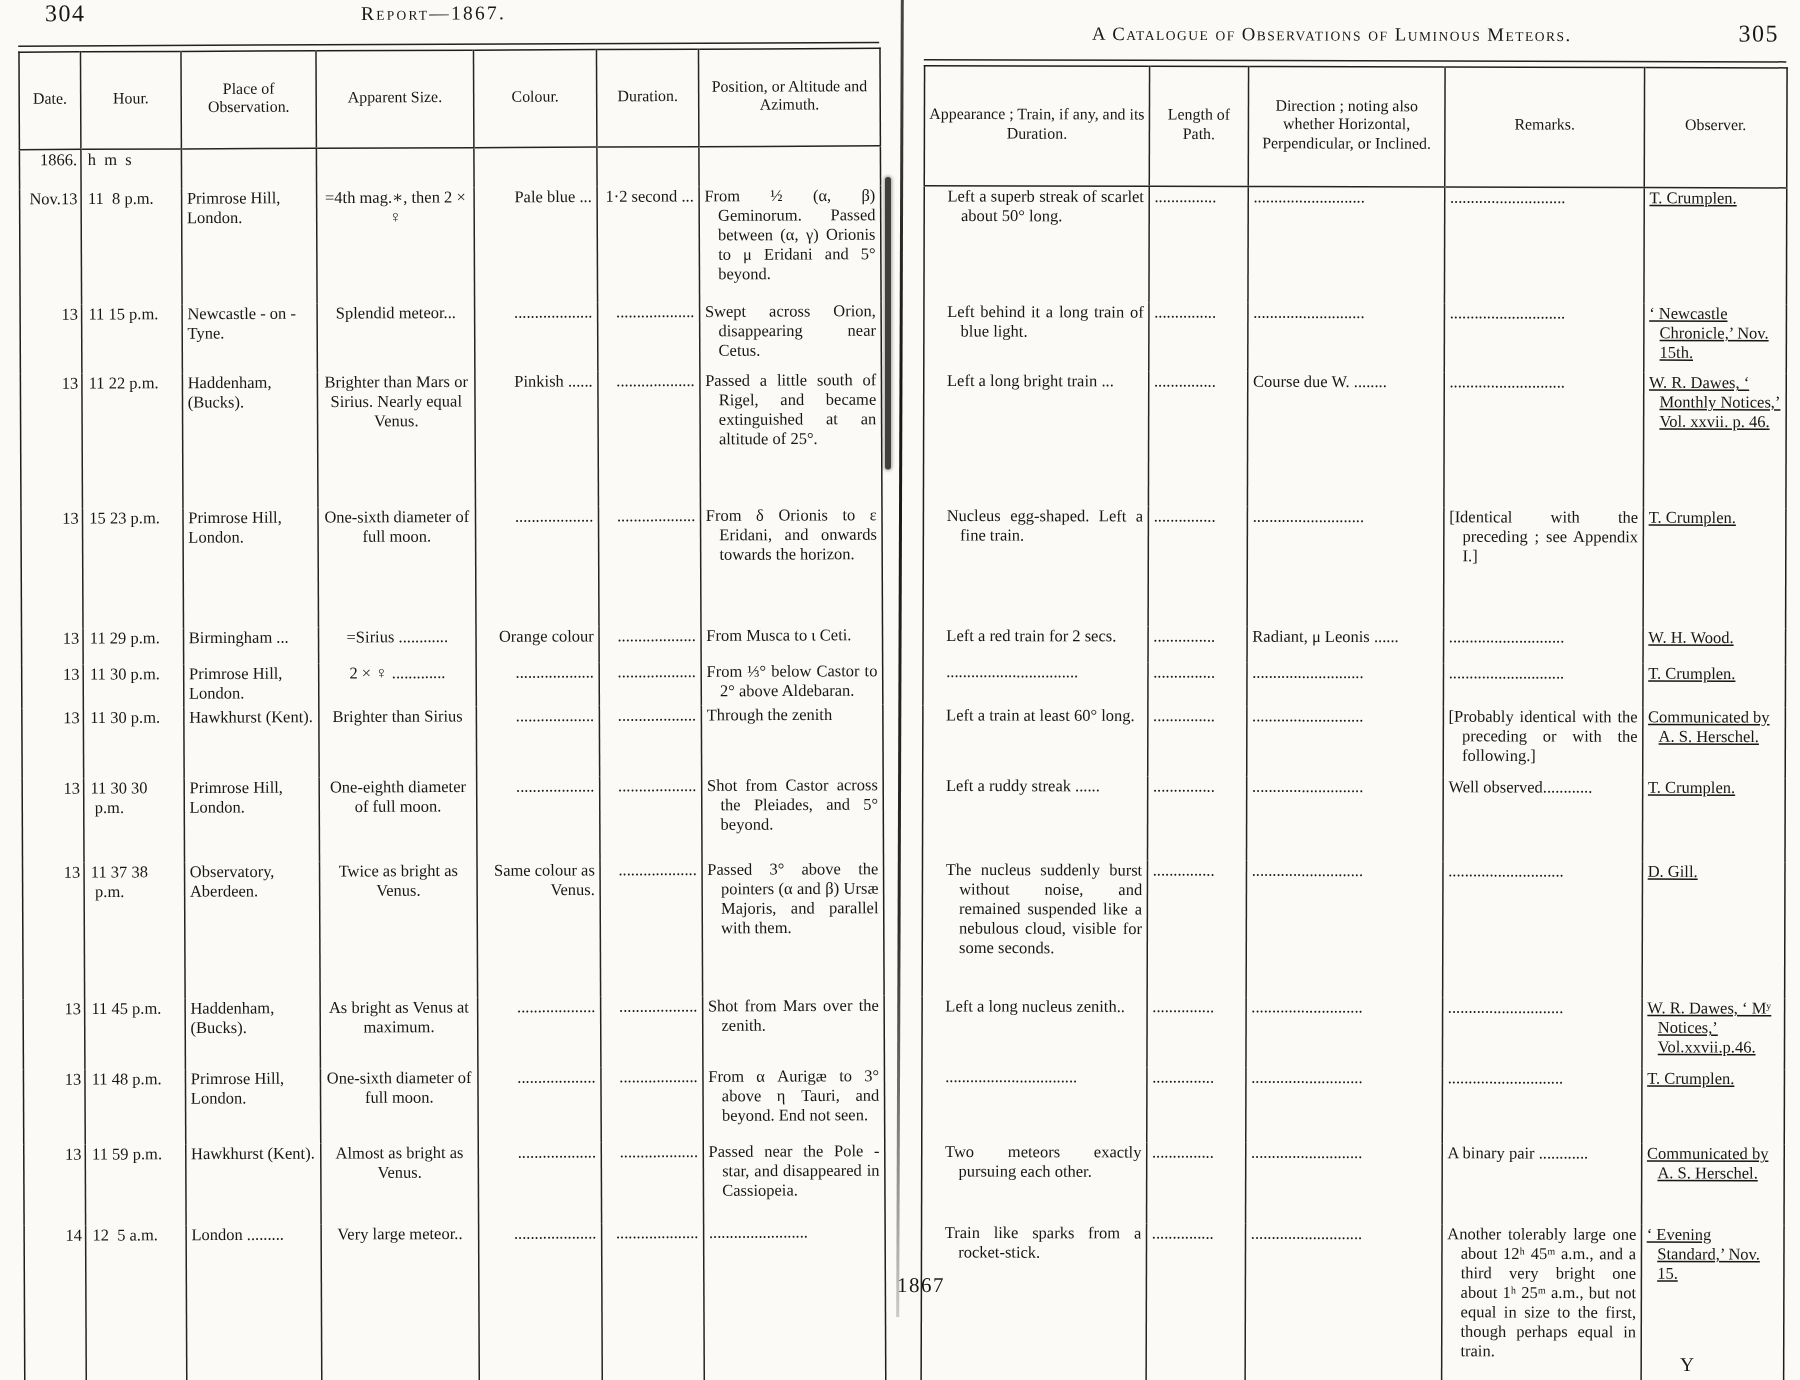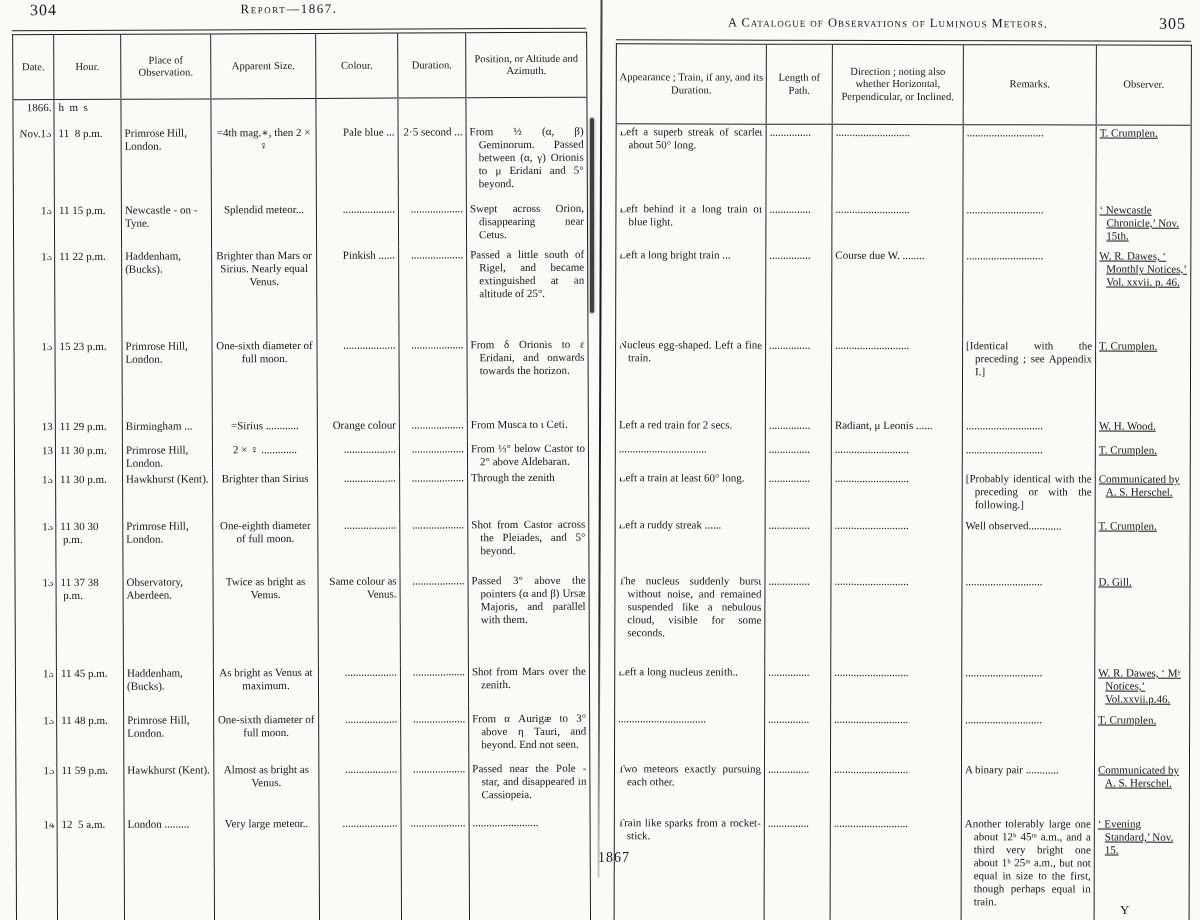--- a/index.html
+++ b/index.html
@@ -32,37 +32,37 @@
   }
   table.cat-left{left:12px;top:33px;width:574px;}
   table.cat-right{left:16px;top:44px;width:575px;}
 
   th,td{
     border-left:1px solid #242424;
     padding:1px 3px;vertical-align:top;
     font-size:11px;line-height:13px;
     overflow:hidden;
   }
-  th:first-child,td:first-child{border-left:none;border-radius:20px;}
+  th:first-child,td:first-child{border-left:none;}
   thead th{
     border-bottom:1px solid #242424;
     font-weight:normal;text-align:center;vertical-align:middle;
     font-size:10.6px;line-height:12.5px;padding:2px 1px;
   }
   table.cat-left thead th{height:60px;}
   table.cat-right thead th{height:75px;}
 
   tr.subhead td{font-size:11px;height:24px;border-bottom:none;}
   .c-date{text-align:right;white-space:pre-wrap;padding-right:2px;}
   .c-hour{white-space:pre-wrap;padding-left:4px;}
   .c-place{text-align:left;}
   .c-size{text-align:center;}
   .c-colour,.c-duration{text-align:right;text-indent:-7px;padding-left:10px;}
   .c-position{text-align:justify;text-indent:-9px;padding-left:12px;}
-  .c-appearance{text-align:justify;text-indent:-9px;padding-left:12px;}
+  .c-appearance{text-align:justify;text-indent:-9px;padding-left:24px;}
   .c-path{text-align:left;}
   .c-direction{text-align:left;text-indent:-8px;padding-left:11px;}
   .c-remarks{text-align:justify;text-indent:-9px;padding-left:12px;}
   .c-observer{text-align:left;text-indent:-7px;padding-left:10px;text-decoration:underline;}
 
   
   tr.r1 >td{height:75px;} tr.r2 >td{height:44px;} tr.r3 >td{height:88px;}
   tr.r4 >td{height:78px;} tr.r5 >td{height:22px;} tr.r6 >td{height:27px;}
   tr.r7 >td{height:45px;} tr.r8 >td{height:54px;} tr.r9 >td{height:89px;}
   tr.r10>td{height:45px;} tr.r11>td{height:48px;} tr.r12>td{height:52px;}
@@ -122,21 +122,21 @@
           <td></td>
         </tr>
       </tbody>
       <tbody>
           <tr class="r1">
             <td class="c-date">Nov.13</td>
             <td class="c-hour">11  8 p.m.</td>
             <td class="c-place">Primrose Hill, London.</td>
             <td class="c-size">=4th mag.∗, then 2 × ♀</td>
             <td class="c-colour">Pale blue  ...</td>
-            <td class="c-duration">2·5 second ...</td>
+            <td class="c-duration">1·2 second ...</td>
             <td class="c-position">From ½ (α, β) Geminorum. Passed between (α, γ) Orionis to μ Eridani and 5° beyond.</td>
           </tr>
           <tr class="r2">
             <td class="c-date">13</td>
             <td class="c-hour">11 15 p.m.</td>
             <td class="c-place">Newcastle - on - Tyne.</td>
             <td class="c-size">Splendid meteor...</td>
             <td class="c-colour">...................</td>
             <td class="c-duration">...................</td>
             <td class="c-position">Swept across Orion, disappearing near Cetus.</td>

